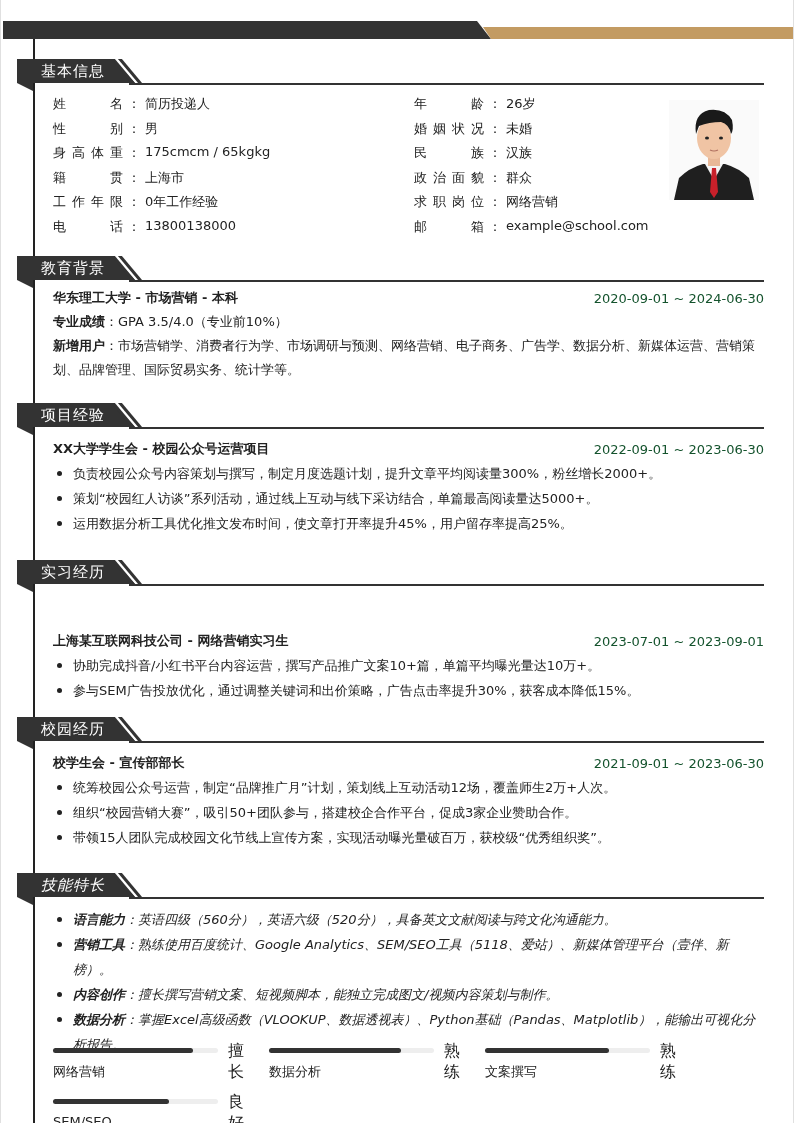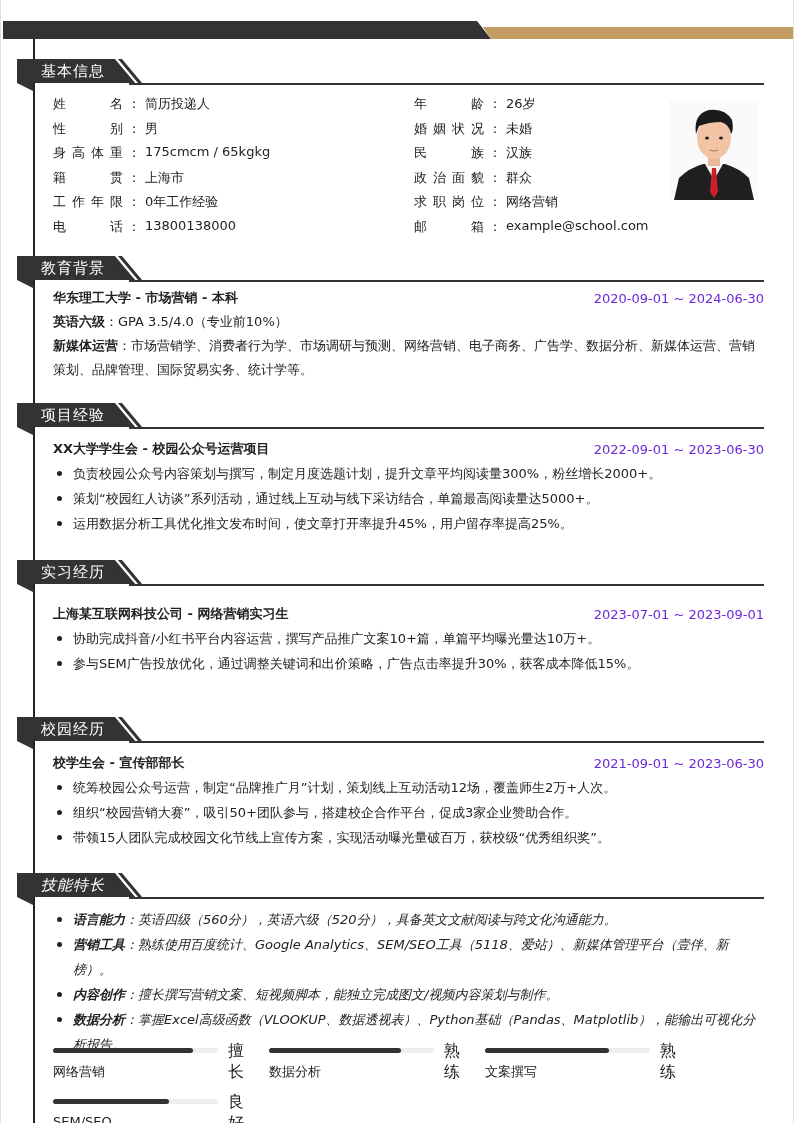--- a/index.html
+++ b/index.html
@@ -22,21 +22,21 @@
   .sec-body { padding-left: 36px; padding-top: 10px; }
 
   .info-grid { position: relative; }
   .info-row { position: absolute; font-size: 13px; display: flex; }
   .info-label { display: flex; justify-content: space-between; width: 70px; }
   .info-colon { width: 22px; text-align: center; }
   .photo { position: absolute; left: 668px; top: 100px; width: 90px; height: 100px; background: #fafafa; }
 
   .entry-head { display: flex; justify-content: space-between; font-size: 13px; height: 24px; align-items: center; }
   .entry-title { font-weight: bold; }
-  .entry-date { color: #6d28d9; text-align: center; }
+  .entry-date { color: #14532d; text-align: center; }
   .line { font-size: 13px; line-height: 24px; }
   .bold { font-weight: bold; }
   ul.bullets { list-style: none; }
   ul.bullets li { position: relative; padding-left: 20px; font-size: 13px; line-height: 25px; }
   ul.bullets li::before { content: ""; position: absolute; left: 4px; top: 10px; width: 5px; height: 5px; border-radius: 50%; background: #222; }
 
   .skills-bars { position: absolute; left: 52px; top: 1043px; width: 700px; }
   .skill { position: absolute; width: 200px; height: 50px; }
   .bar-track { position: absolute; left: 0; top: 5px; width: 165px; height: 5px; border-radius: 3px; background: #eee; }
   .bar-fill { position: absolute; left: 0; top: 0; height: 5px; border-radius: 3px; background: #333; }
@@ -199,24 +199,24 @@
       <div class="sec-fold"></div>
       <div class="sec-title">教育背景</div>
       <div class="sec-line"></div>
     </div>
     <div class="sec-body" style="padding-top:4px;">
       <div class="entry-head">
         <span class="entry-title">华东理工大学 - 市场营销 - 本科</span>
         <span class="entry-date">2020-09-01 ~ 2024-06-30</span>
       </div>
       <div class="line">
-        <span class="bold">英语六级</span><span>：GPA 3.5/4.0（专业前10%）</span>
+        <span class="bold">专业成绩</span><span>：GPA 3.5/4.0（专业前10%）</span>
       </div>
       <div class="line">
-        <span class="bold">新媒体运营</span><span>：市场营销学、消费者行为学、市场调研与预测、网络营销、电子商务、广告学、数据分析、新媒体运营、营销策划、品牌管理、国际贸易实务、统计学等。</span>
+        <span class="bold">新增用户</span><span>：市场营销学、消费者行为学、市场调研与预测、网络营销、电子商务、广告学、数据分析、新媒体运营、营销策划、品牌管理、国际贸易实务、统计学等。</span>
       </div>
     </div>
   </div>
 
   <div class="section" style="top:403px;">
     <div class="sec-head">
       <div class="sec-tab"></div>
       <div class="stripe" style="left:104px;"></div>
       <div class="stripe" style="left:111px;"></div>
       <div class="sec-fold"></div>
@@ -238,21 +238,21 @@
 
   <div class="section" style="top:560px;">
     <div class="sec-head">
       <div class="sec-tab"></div>
       <div class="stripe" style="left:104px;"></div>
       <div class="stripe" style="left:111px;"></div>
       <div class="sec-fold"></div>
       <div class="sec-title">实习经历</div>
       <div class="sec-line"></div>
     </div>
-    <div class="sec-body" style="padding-top:16px;">
+    <div class="sec-body" style="padding-top:8px;margin-top:35px;">
       <div class="entry-head">
         <span class="entry-title">上海某互联网科技公司 - 网络营销实习生</span>
         <span class="entry-date">2023-07-01 ~ 2023-09-01</span>
       </div>
       <ul class="bullets">
         <li>协助完成抖音/小红书平台内容运营，撰写产品推广文案10+篇，单篇平均曝光量达10万+。</li>
         <li>参与SEM广告投放优化，通过调整关键词和出价策略，广告点击率提升30%，获客成本降低15%。</li>
       </ul>
     </div>
   </div>

